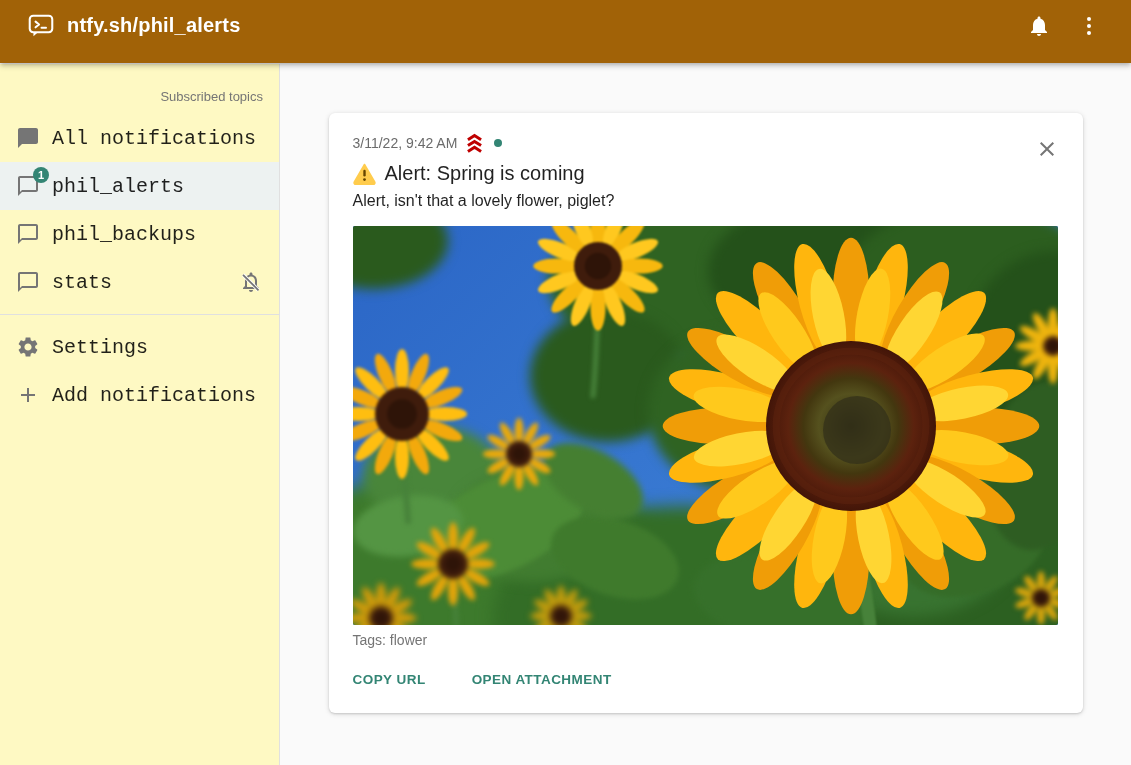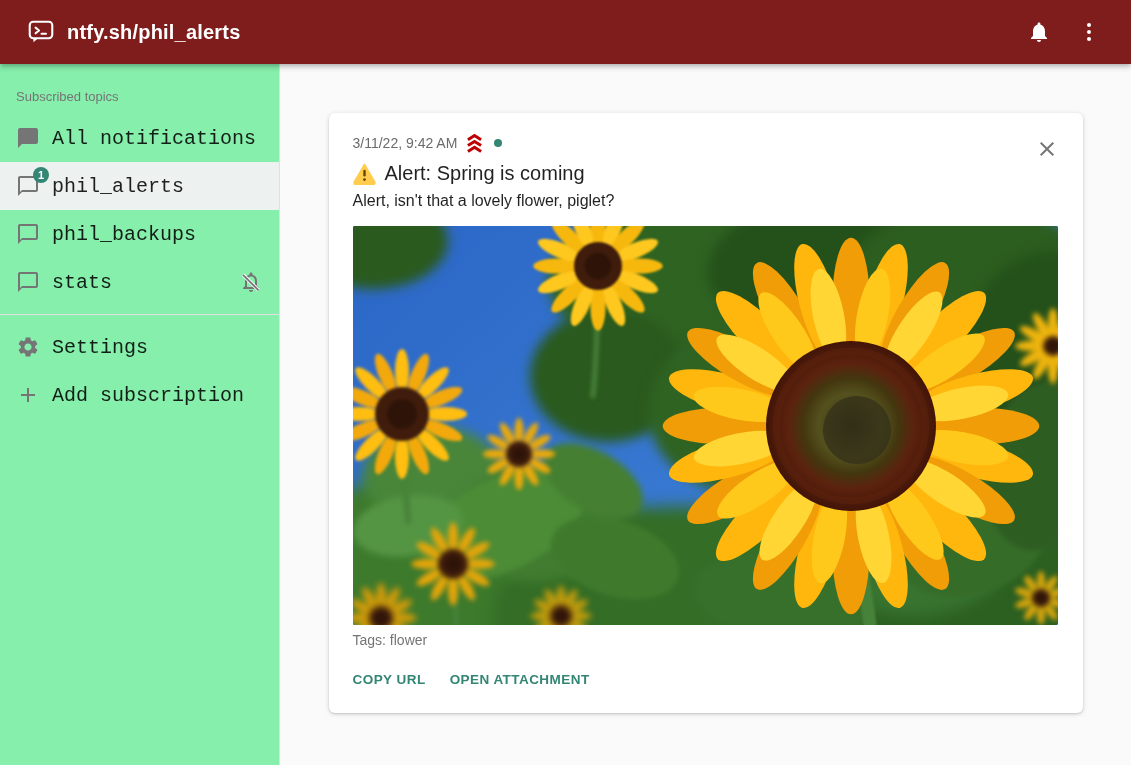--- a/index.html
+++ b/index.html
@@ -1,29 +1,29 @@
 <!DOCTYPE html>
 <html><head>
 <meta charset="utf-8">
 <style>
   html,body{margin:0;padding:0;width:1131px;height:765px;overflow:hidden;
     font-family:"Liberation Sans",sans-serif;background:#fafafa;color:rgba(0,0,0,.87);}
   
-  .appbar{height:64px;background:#7f1d1d;display:flex;align-items:center;
-    padding:0 22px 0 28px;box-shadow:0 2px 4px -1px rgba(0,0,0,.2),0 4px 5px 0 rgba(0,0,0,.14);
+  .appbar{height:51px;background:#a16207;display:flex;align-items:center;
+    padding:0 22px 12px 28px;box-shadow:0 2px 4px -1px rgba(0,0,0,.2),0 4px 5px 0 rgba(0,0,0,.14);
     position:relative;z-index:20;}
   .appbar .logo{width:26px;height:26px;flex:0 0 auto;}
   .appbar .title{color:#fff;font-size:20px;font-weight:700;margin-left:13px;letter-spacing:.2px;}
   .appbar .spacer{flex:1;}
   .icon-btn{width:40px;height:40px;border:none;background:transparent;display:flex;
     align-items:center;justify-content:center;cursor:pointer;border-radius:50%;padding:0;}
   .appbar .icon-btn svg{width:24px;height:24px;fill:#fff;}
   
-  .sidebar{position:absolute;top:64px;left:0;width:279px;bottom:0;background:#86efac;
-    border-right:1px solid #e0e0e0;z-index:5;}
+  .sidebar{position:absolute;top:64px;left:0;width:279px;bottom:0;background:#fef9c3;
+    border-right:1px solid #e0e0e0;z-index:5;text-align:right;}
   .sidebar .caption{padding:25px 16px 10px;font-size:13px;color:#757575;}
   .nav-item{height:48px;display:flex;align-items:center;padding:0 16px;cursor:pointer;}
   .nav-item.selected{background:#edf2f1;}
   .nav-item .nicon{width:24px;height:24px;margin-right:12px;position:relative;flex:0 0 auto;}
   .nav-item .nicon svg{width:24px;height:24px;fill:#757575;}
   .nav-item .nlabel{font-size:20px;color:rgba(0,0,0,.87);font-family:Liberation Mono, monospace;}
   .nav-item .right-icon{margin-left:auto;width:24px;height:24px;}
   .nav-item .right-icon svg{width:24px;height:24px;}
   .badge{position:absolute;top:-7px;right:-9px;min-width:16px;height:16px;border-radius:9px;
     background:#338574;color:#fff;font-size:11px;font-weight:700;display:flex;
@@ -38,21 +38,21 @@
   .prio-icon{width:21px;height:21px;margin-left:7px;}
   .unread-dot{width:8px;height:8px;border-radius:50%;background:#338574;margin-left:9px;}
   .close-btn{position:absolute;top:23px;right:22px;width:28px;height:28px;border:none;
     background:transparent;cursor:pointer;padding:0;}
   .close-btn svg{width:24px;height:24px;fill:#757575;}
   .ntitle{display:flex;align-items:center;gap:9px;font-size:20px;margin-top:9px;color:rgba(0,0,0,.87);}
   .warn-icon{width:23px;height:23px;flex:0 0 auto;}
   .nbody{font-size:16px;margin-top:7px;color:rgba(0,0,0,.87);}
   .attachment{display:block;width:705px;height:399px;margin-top:16px;border-radius:2px;background:#2b66c6;}
   .tags{margin-top:7px;font-size:14px;color:#757575;}
-  .actions{margin-top:16px;display:flex;gap:4px;}
+  .actions{margin-top:16px;display:flex;gap:26px;}
   .text-btn{background:none;border:none;color:#338574;font-family:"Liberation Sans",sans-serif;
     font-size:13.5px;font-weight:700;letter-spacing:.45px;cursor:pointer;padding:8px 10px;border-radius:4px;}
   .text-btn:first-child{margin-left:-10px;}
 </style>
 </head>
 <body>
 
 <header class="appbar">
   <span class="logo">
     <svg viewBox="0 0 24 24">
@@ -136,21 +136,21 @@
     <span class="nlabel">Settings</span>
   </div>
 
 
   <div class="nav-item">
     <span class="nicon">
       <svg viewBox="0 0 24 24">
           <path d="M19 13h-6v6h-2v-6H5v-2h6V5h2v6h6v2z"></path>
         </svg>
     </span>
-    <span class="nlabel">Add subscription</span>
+    <span class="nlabel">Add notifications</span>
   </div>
 </nav>
 
 <main class="main">
   <section class="card">
 
     <div class="meta-row">
       <span>3/11/22, 9:42 AM</span>
       <span class="prio-icon">
         <svg viewBox="0 0 24 24" fill="none" stroke="#bf0000" stroke-width="3.4" stroke-linejoin="miter">

